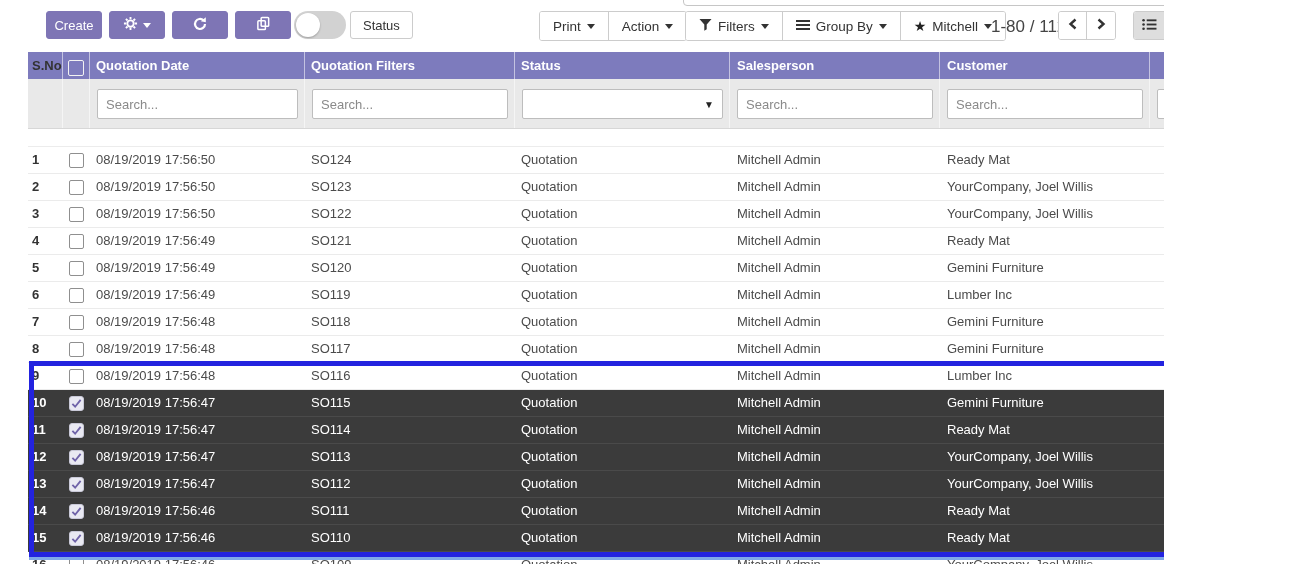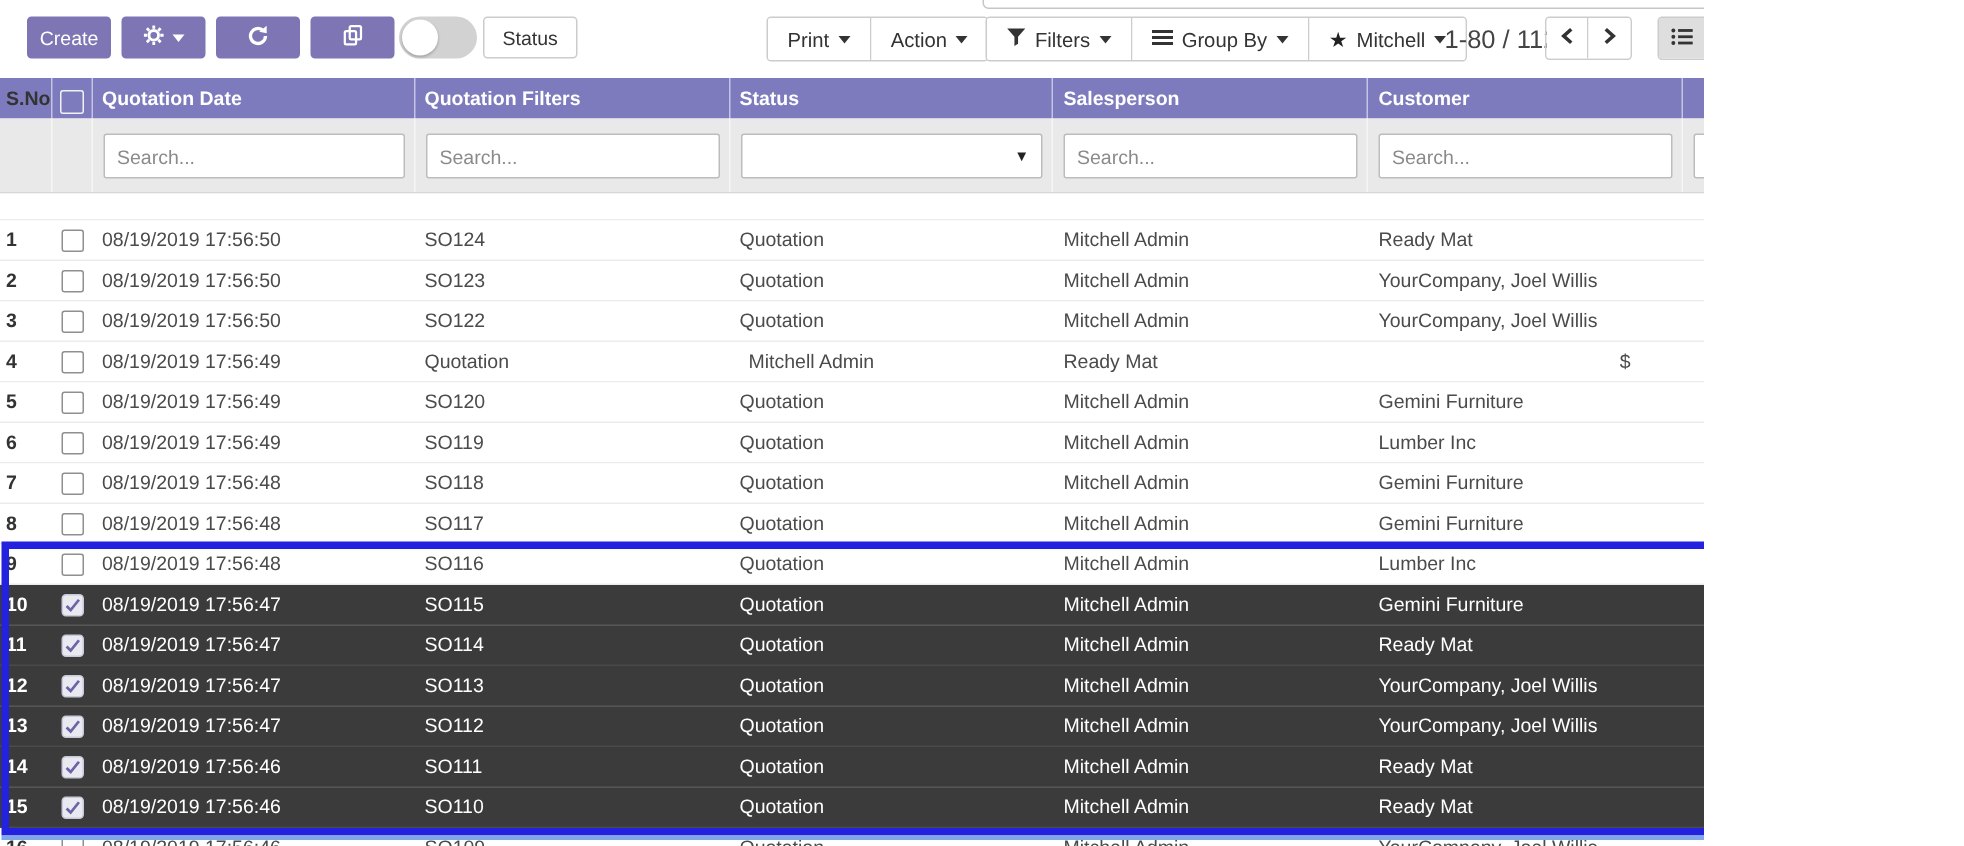--- a/index.html
+++ b/index.html
@@ -1,18 +1,18 @@
 <!DOCTYPE html>
 <html><head>
 <meta charset="utf-8">
 <style>
   * { box-sizing: border-box; margin: 0; padding: 0; }
   html,body { width:1309px; height:564px; overflow:hidden; }
   body { font-family:"Liberation Sans", sans-serif; font-size:13px; color:#4b4b4b; background:#fff; }
-  .app { position:relative; width:1136px; height:564px; overflow:hidden; background:#c4b5fd; }
+  .app { position:relative; width:1136px; height:564px; overflow:hidden; background:#c4b5fd;margin-left:28px; }
 
   
   .topbar { position:relative; height:52px; background:#fff; }
   .btn { display:inline-flex; align-items:center; justify-content:center; height:28px; border-radius:3px;
          font-size:13px; cursor:pointer; user-select:none; }
   .btn-purple { background:#7e75b5; color:#fff; border:1px solid #7e75b5; width:56px; position:absolute; top:11px; }
   .btn-white  { background:#fff; color:#333; border:1px solid #ccc; position:absolute; top:11px; padding:0 12px; }
   #create-btn { left:18px; }
   #gear-btn   { left:81px;  gap:5px; }
   #refresh-btn{ left:144px; }
@@ -386,20 +386,21 @@
   </div>
 
   <div class="trow">
     <div class="c c-sno"><span class="v-sno">4</span></div>
     <div class="c c-cb">
       <span class="cb">
         
       </span>
     </div>
     <div class="c c-date v-date">08/19/2019 17:56:49</div>
+    <div class="c c-num v-num">SO121</div>
     <div class="c c-status v-status">Quotation</div>
     <div class="c c-sales v-sales">Mitchell Admin</div>
     <div class="c c-cust v-cust">Ready Mat</div>
     <div class="c c-total v-total">$</div>
   </div>
 
   <div class="trow">
     <div class="c c-sno"><span class="v-sno">5</span></div>
     <div class="c c-cb">
       <span class="cb">

